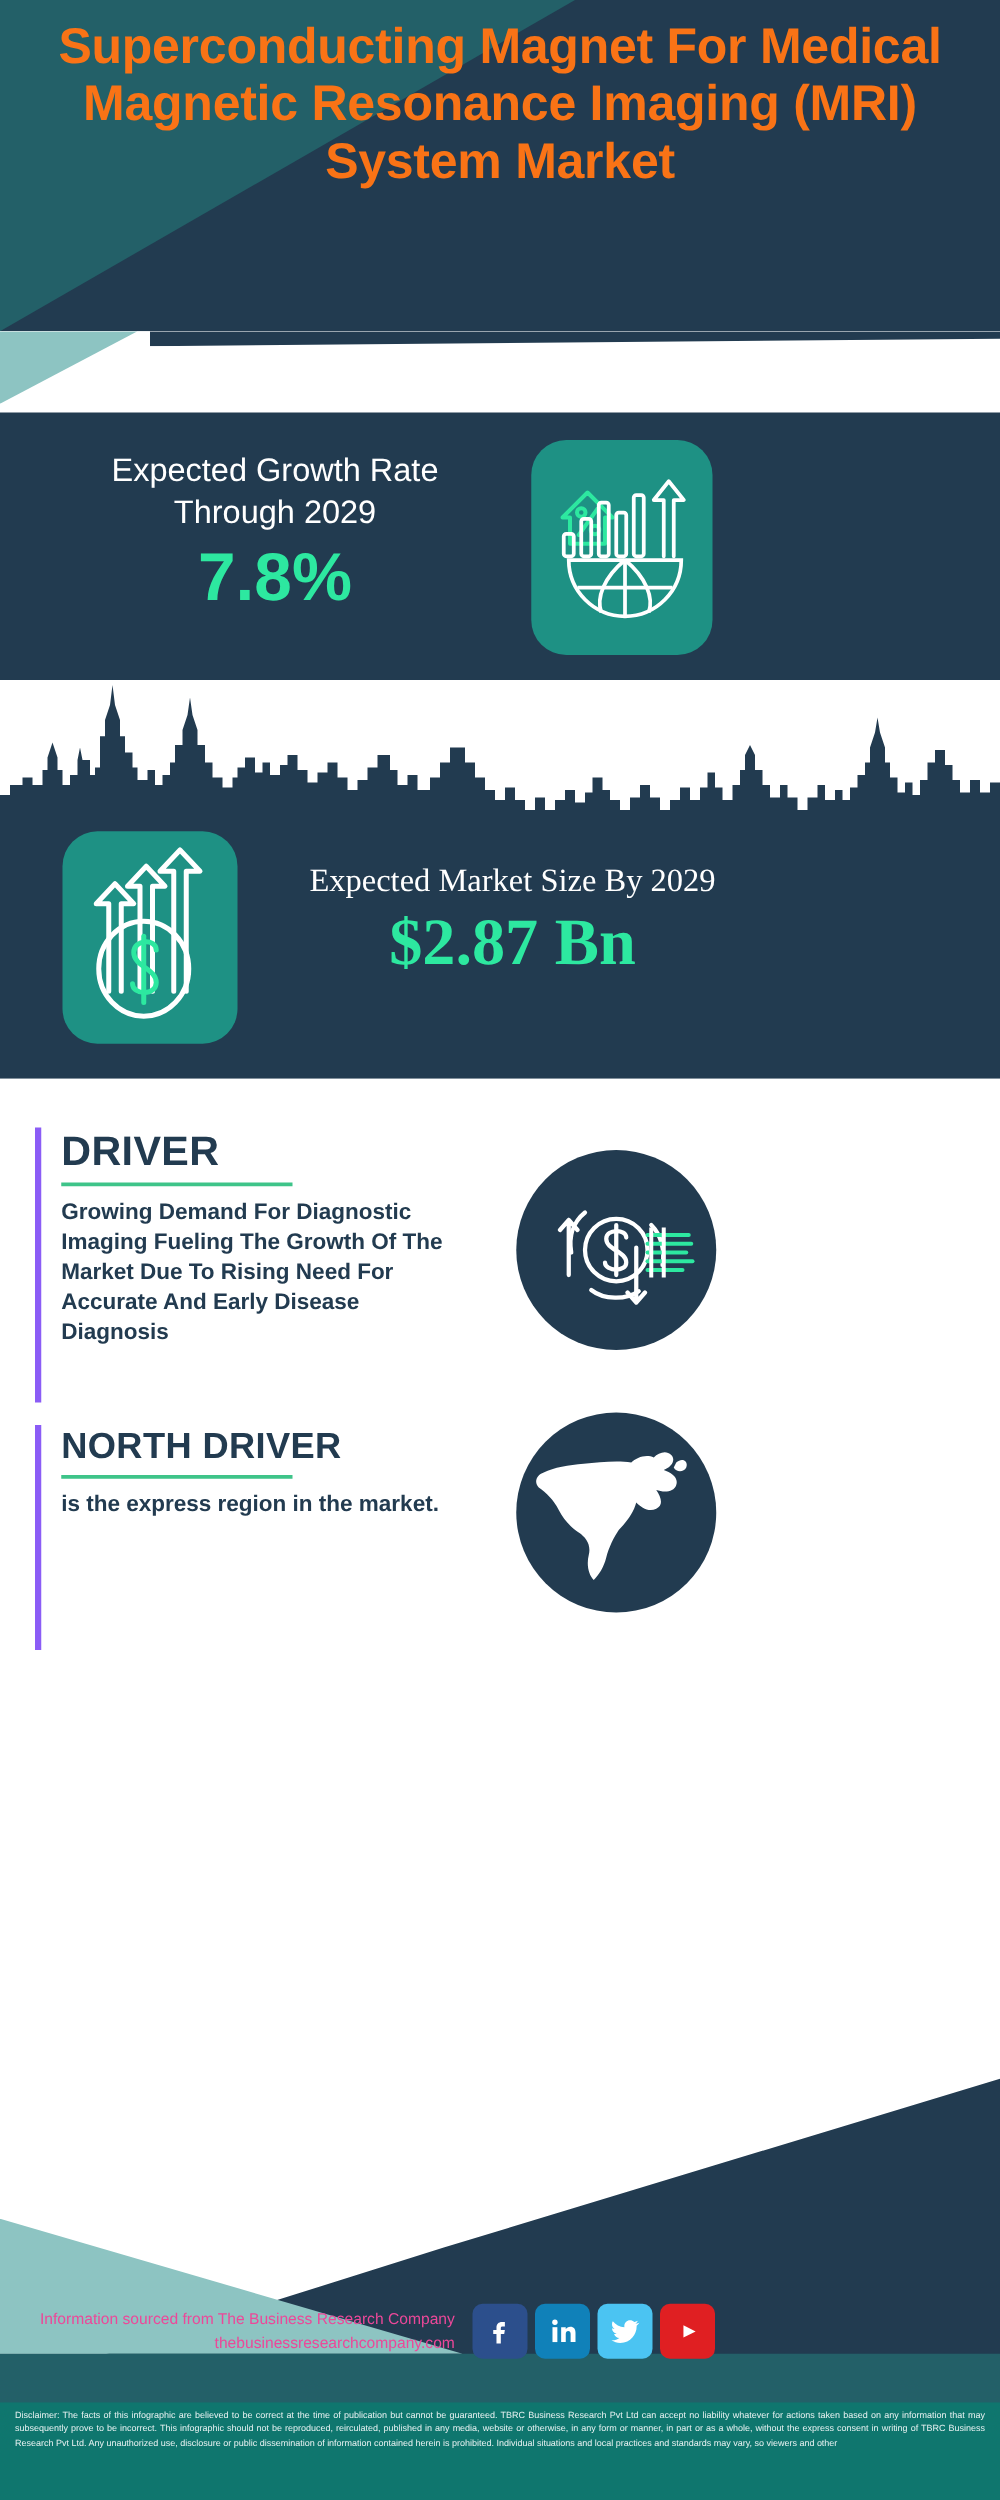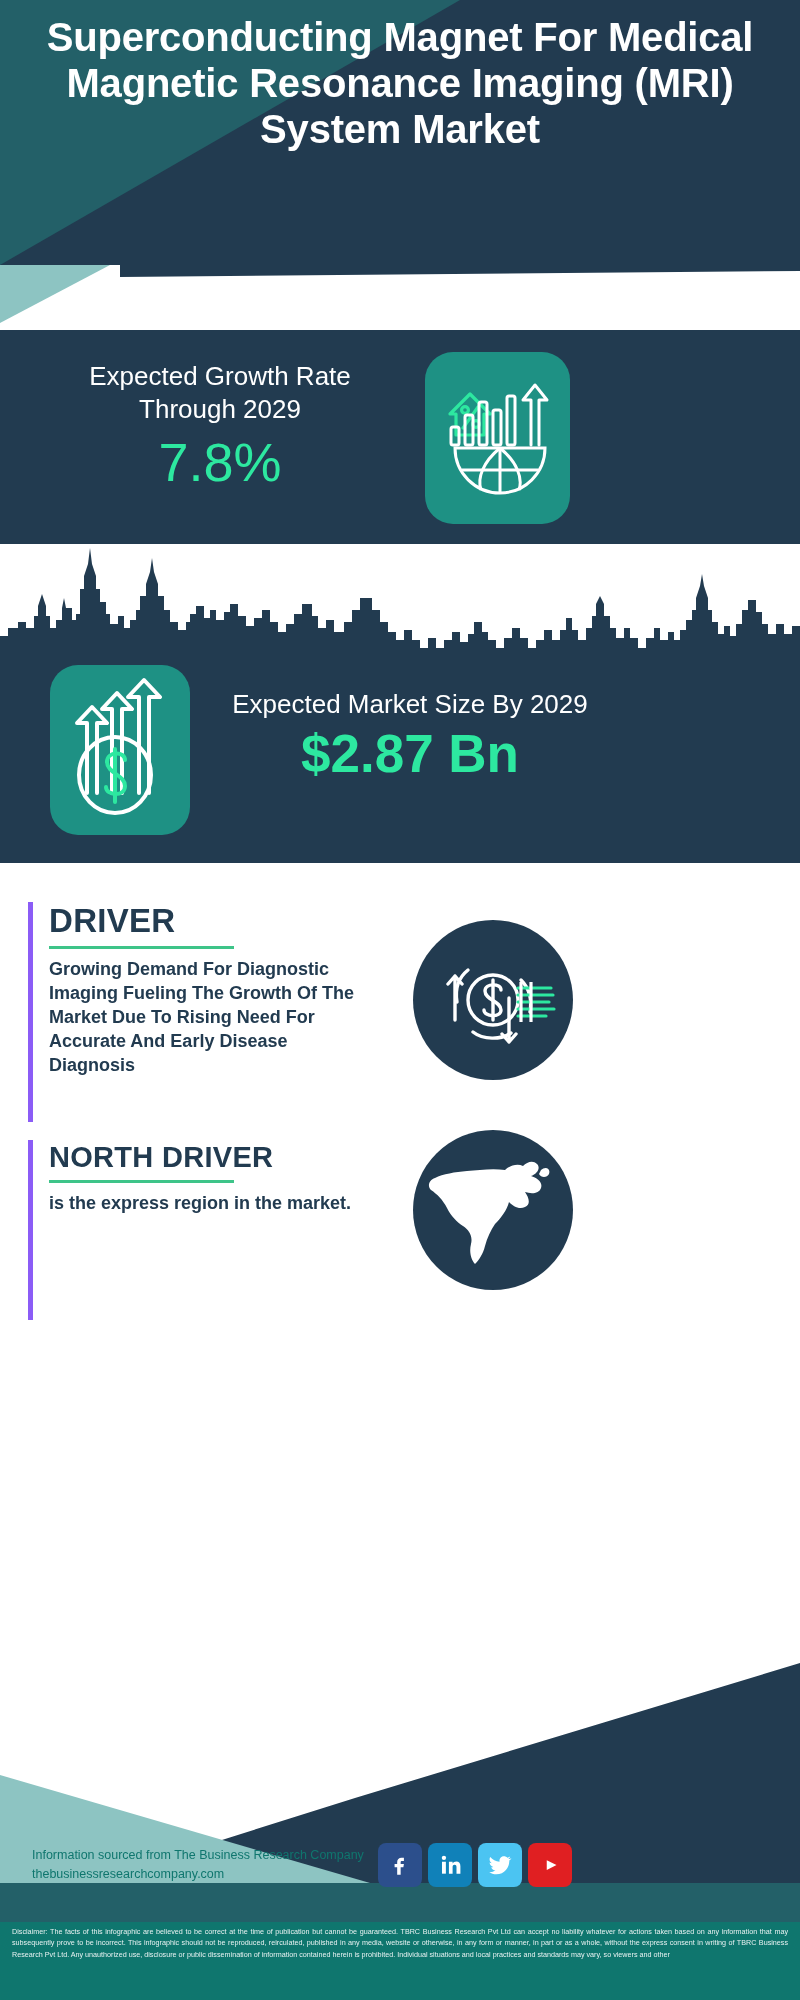--- a/index.html
+++ b/index.html
@@ -35,21 +35,21 @@
     left: 0; top: 0;
     width: 800px; height: 265px;
     background: #236068;
     clip-path: polygon(0 0, 460px 0, 0 265px);
   }
   .header-title {
     position: absolute;
     left: 0; top: 14px;
     width: 800px;
     text-align: center;
-    color: #ffffff;
+    color: #f97316;
     font-size: 40px;
     font-weight: bold;
     line-height: 46px;
     letter-spacing: -0.2px;
     z-index: 3;
     padding: 0 40px;
     box-sizing: border-box;
   }
 
   
@@ -91,21 +91,21 @@
   }
   .growth-label {
     font-size: 26px;
     line-height: 33px;
     font-weight: normal;
   }
   .growth-value {
     margin-top: 6px;
     font-size: 54px;
     line-height: 60px;
-    font-weight: normal;
+    font-weight: bold;
     color: #2de8a0;
   }
   .icon-box {
     position: absolute;
     background: #1e9184;
     border-radius: 28px;
   }
   .icon-growth {
     left: 425px; top: 352px;
     width: 145px; height: 172px;
@@ -131,20 +131,21 @@
     width: 800px; height: 120px;
     display: block;
   }
   .msize-text {
     position: absolute;
     left: 230px; top: 688px;
     width: 360px;
     text-align: center;
     color: #ffffff;
     z-index: 5;
+    font-family: Liberation Serif, serif;
   }
   .msize-label {
     font-size: 26px;
     line-height: 33px;
   }
   .msize-value {
     margin-top: 4px;
     font-size: 53px;
     line-height: 58px;
     font-weight: bold;
@@ -238,24 +239,25 @@
   .foot-teal2 {
     position: absolute;
     left: 0; top: 0;
     width: 800px; height: 600px;
     background: #236068;
     clip-path: polygon(0 520px, 365px 540px, 0 540px);
   }
   .source-text {
     position: absolute;
     left: 32px; top: 1846px;
-    color: #0f766e;
+    color: #ec4899;
     font-size: 12.5px;
     line-height: 19px;
     z-index: 8;
+    text-align: right;
   }
   .socials {
     position: absolute;
     left: 378px; top: 1843px;
     display: flex;
     gap: 6px;
     z-index: 8;
   }
   .social {
     width: 44px; height: 44px;

